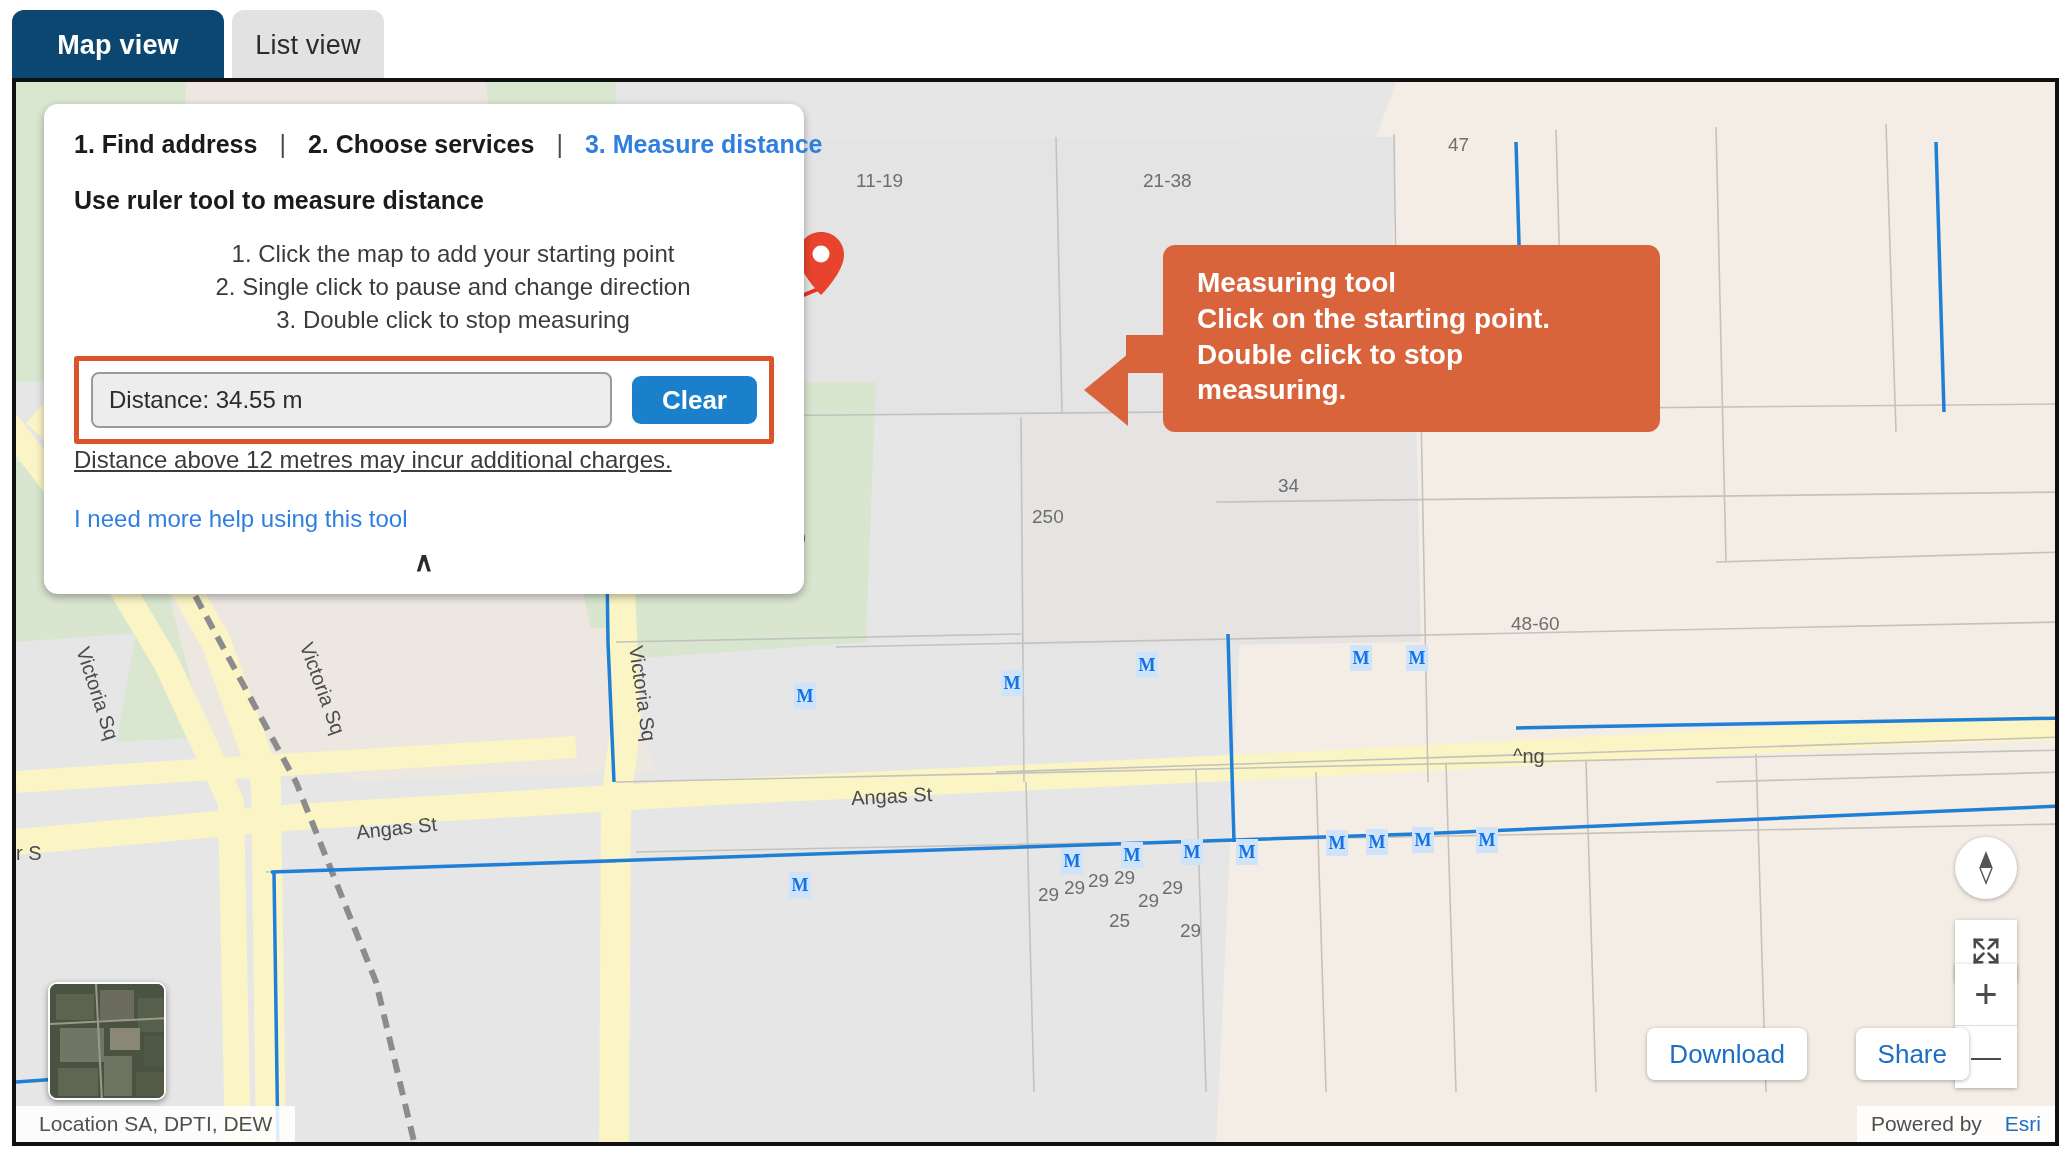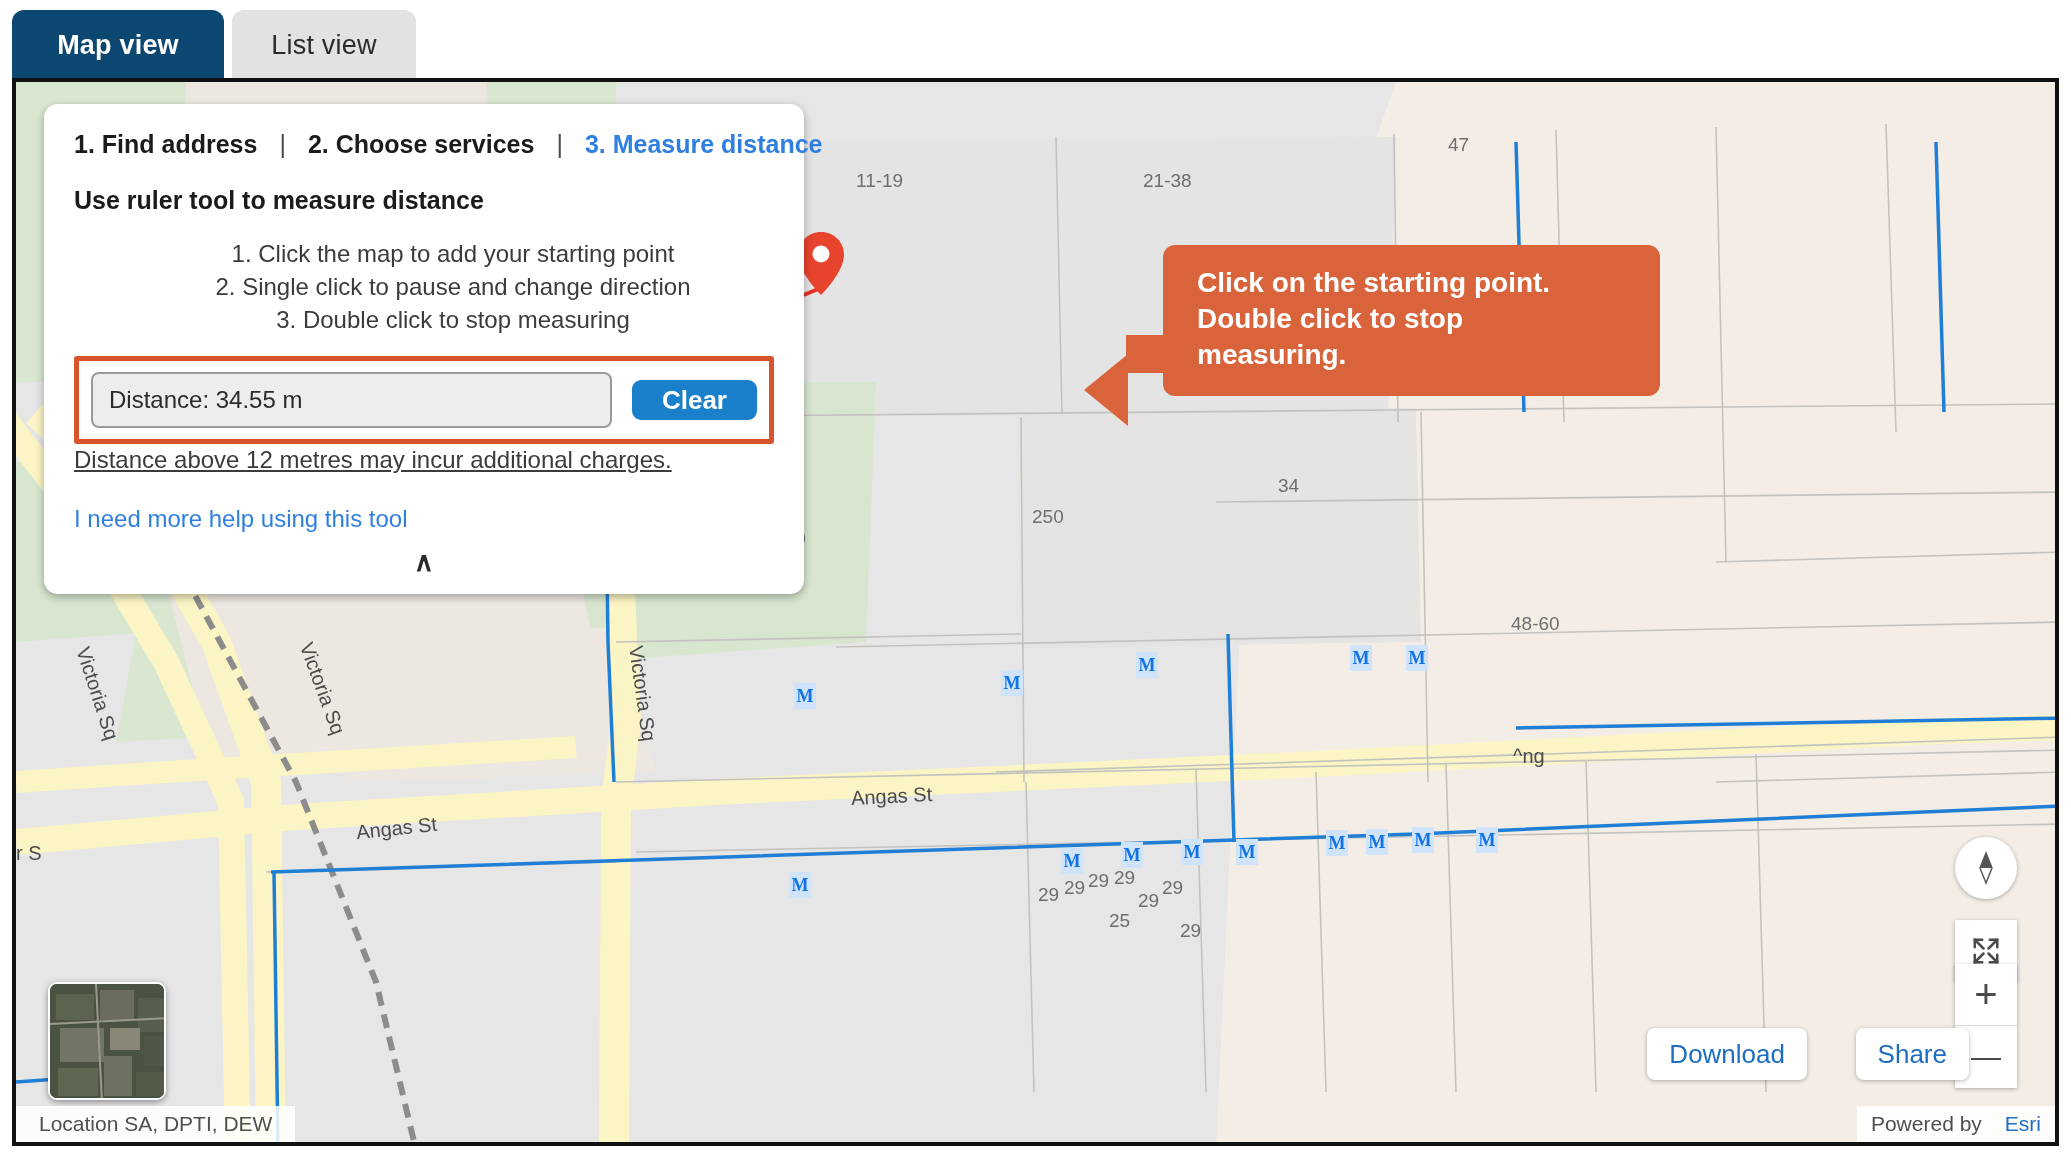--- a/index.html
+++ b/index.html
@@ -14,21 +14,21 @@
   
   .tabbar { position: absolute; left: 0; top: 0; height: 80px; width: 100%; text-align: right; }
   .tab {
     position: absolute; top: 10px; height: 70px;
     border-radius: 12px 12px 0 0;
     display: flex; align-items: center; justify-content: center;
     font-size: 27px; font-weight: bold; letter-spacing: .2px;
     cursor: pointer; user-select: none;
   }
   .tab-active { left: 12px; width: 212px; background: #0c4772; color: #ffffff; }
-  .tab-inactive { left: 232px; width: 184px; background: #e2e2e2; color: #2b2b2b; font-weight: normal; }
+  .tab-inactive { left: 232px; width: 152px; background: #e2e2e2; color: #2b2b2b; font-weight: normal; }
 
   
   .mapframe {
     position: absolute; left: 12px; top: 78px;
     width: 2047px; height: 1068px;
     border: 4px solid #111111;
     overflow: hidden;
     background: #e9e9e9;
   }
   .mapcanvas { position: absolute; inset: 0; }
@@ -66,21 +66,21 @@
     margin-top: 20px; border: 5px solid #d9542b; border-radius: 3px;
     padding: 11px 12px; display: flex; align-items: center; gap: 20px;
   }
   .dist-box {
     flex: 1; height: 56px; border: 2px solid #9a9a9a; border-radius: 8px;
     background: #ededed; display: flex; align-items: center; padding-left: 16px;
     font-size: 24px; color: #2b2b2b;
   }
   .clear-btn {
     background: #1b80cb; color: #ffffff; border: none; border-radius: 9px;
-    height: 40px; padding: 0 30px; font-size: 26px; font-weight: bold;
+    height: 48px; padding: 0 30px; font-size: 26px; font-weight: bold;
     font-family: "Liberation Sans", sans-serif; cursor: pointer;
   }
   .note { margin-top: 2px; font-size: 24px; color: #3b3b3b; text-decoration: underline; }
   .help-link {
     display: inline-block; margin-top: 31px; font-size: 24px;
     color: #2f7fe0; text-decoration: none; cursor: pointer;
   }
   .collapse {
     margin-top: 16px; text-align: center; font-size: 27px;
     font-weight: bold; color: #2b2b2b; cursor: pointer; line-height: 1;
@@ -290,20 +290,21 @@
         </g>
         <g id="pinB">
           <path d="M629,212 c-13,0 -23,10 -23,23 c0,17 23,40 23,40 c0,0 23,-23 23,-40 c0,-13 -10,-23 -23,-23 z" fill="#e8432c"></path>
           <circle cx="629" cy="234" r="8.5" fill="#ffffff"></circle>
         </g>
       </svg>
 
       <div class="callout-arrow-bar"></div>
       <div class="callout-arrow"></div>
       <div class="callout">
+        <div>Measuring tool</div>
         <div>Click on the starting point.</div>
         <div>Double click to stop</div>
         <div>measuring.</div>
       </div>
 
       <div class="panel">
         <div class="crumbs">
           <span class="crumb">1. Find address</span>
           <span class="crumb-sep">|</span>
           <span class="crumb">2. Choose services</span>

